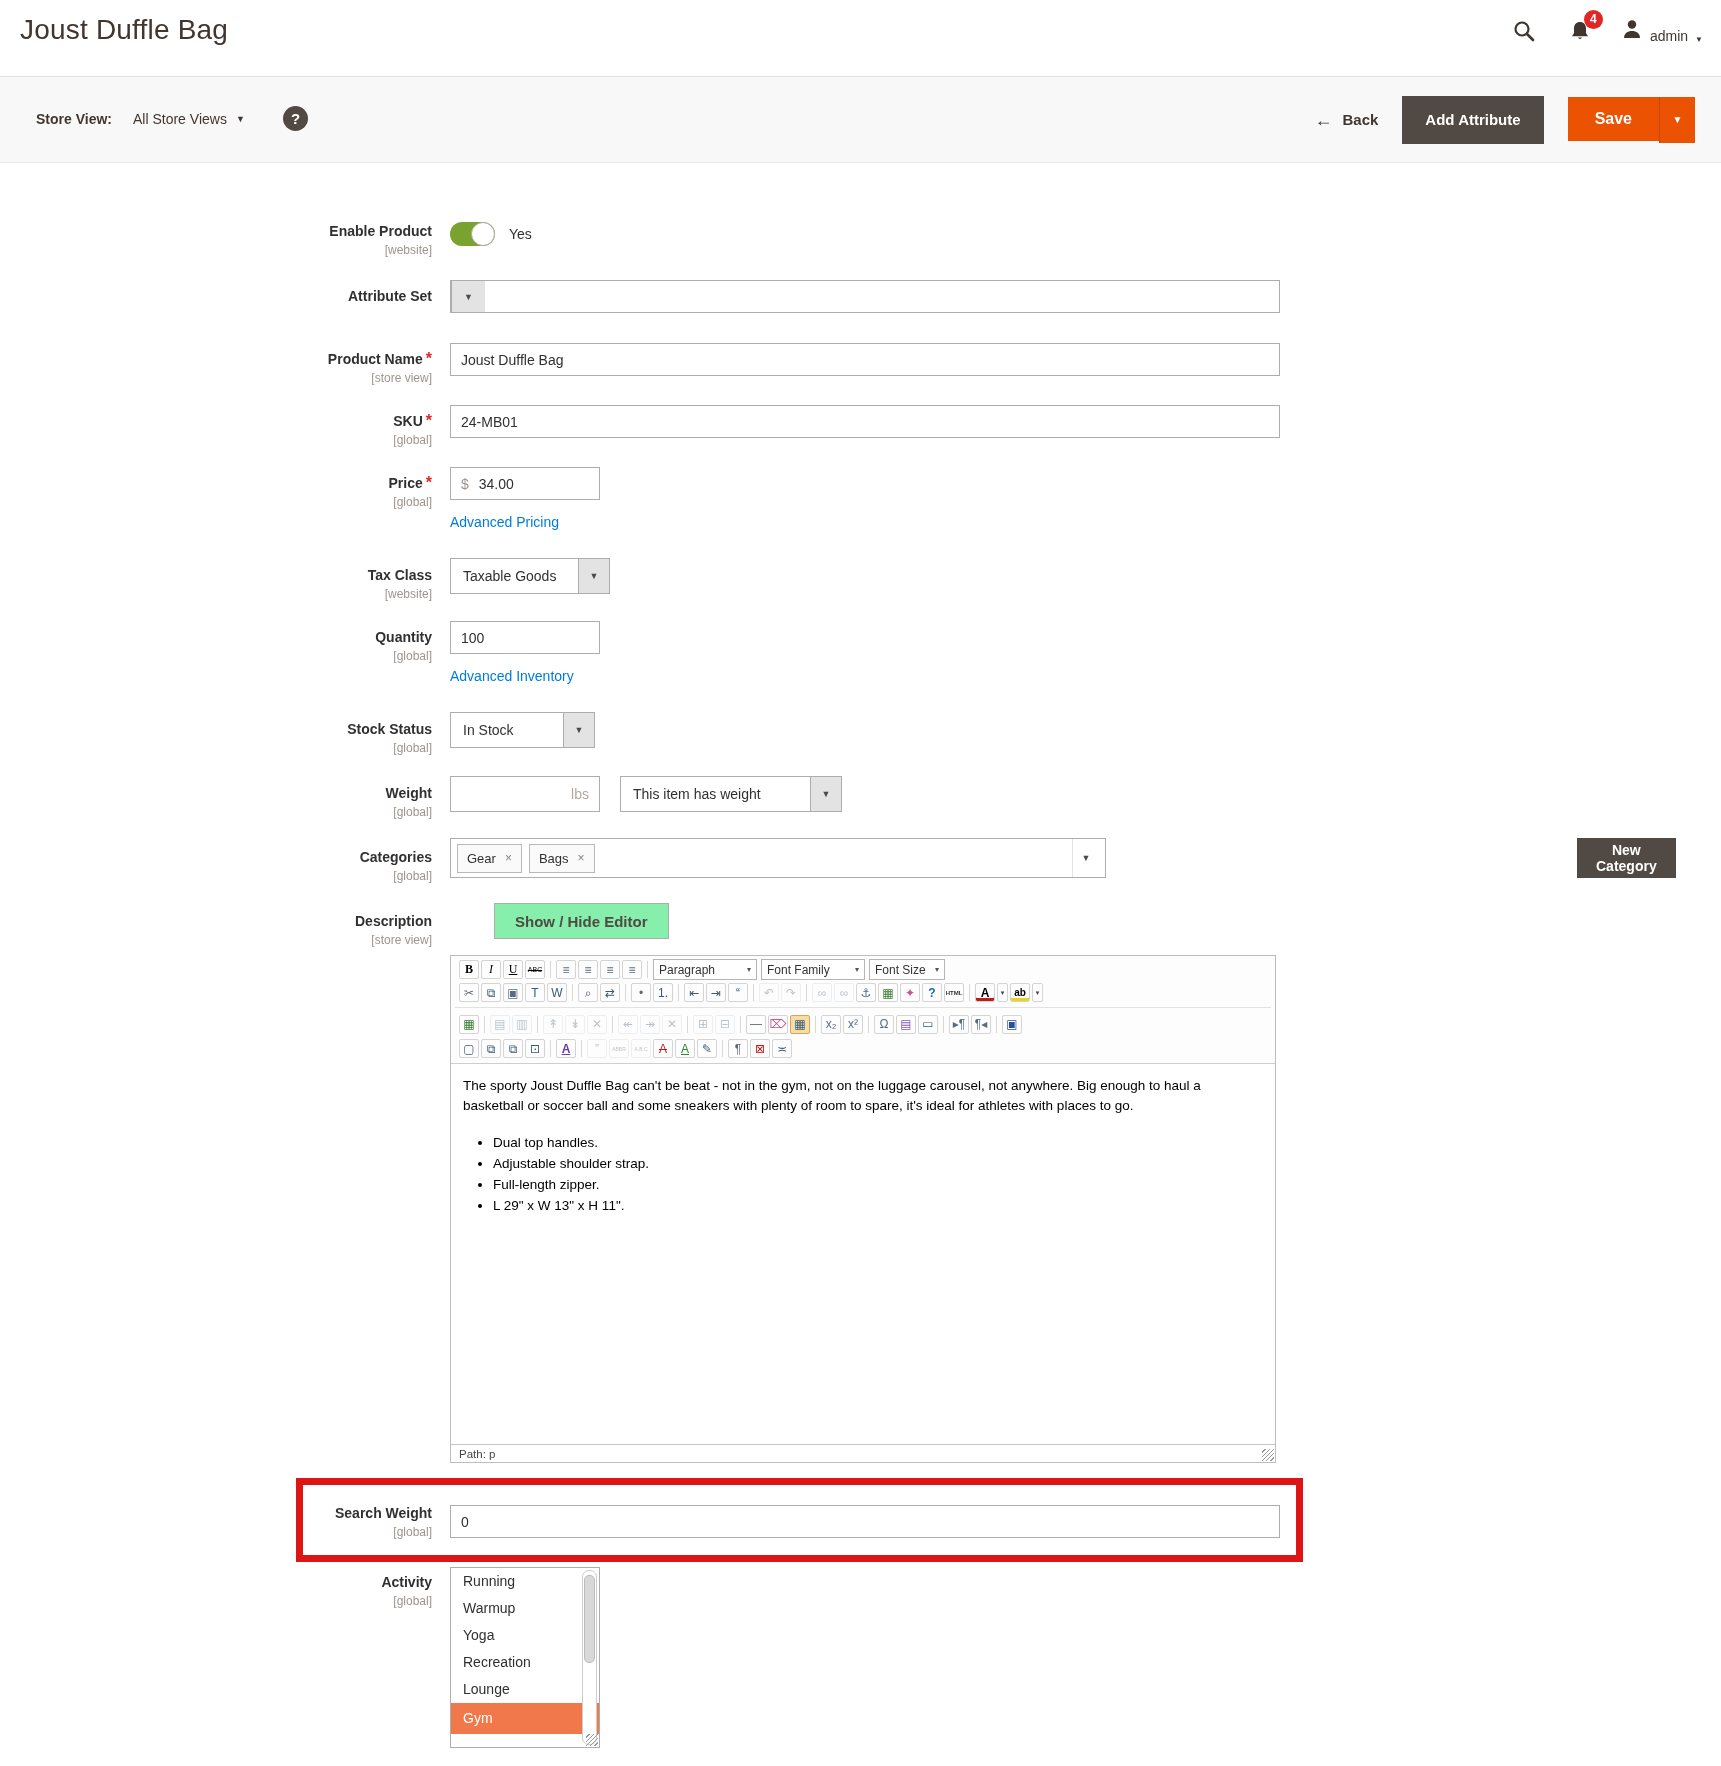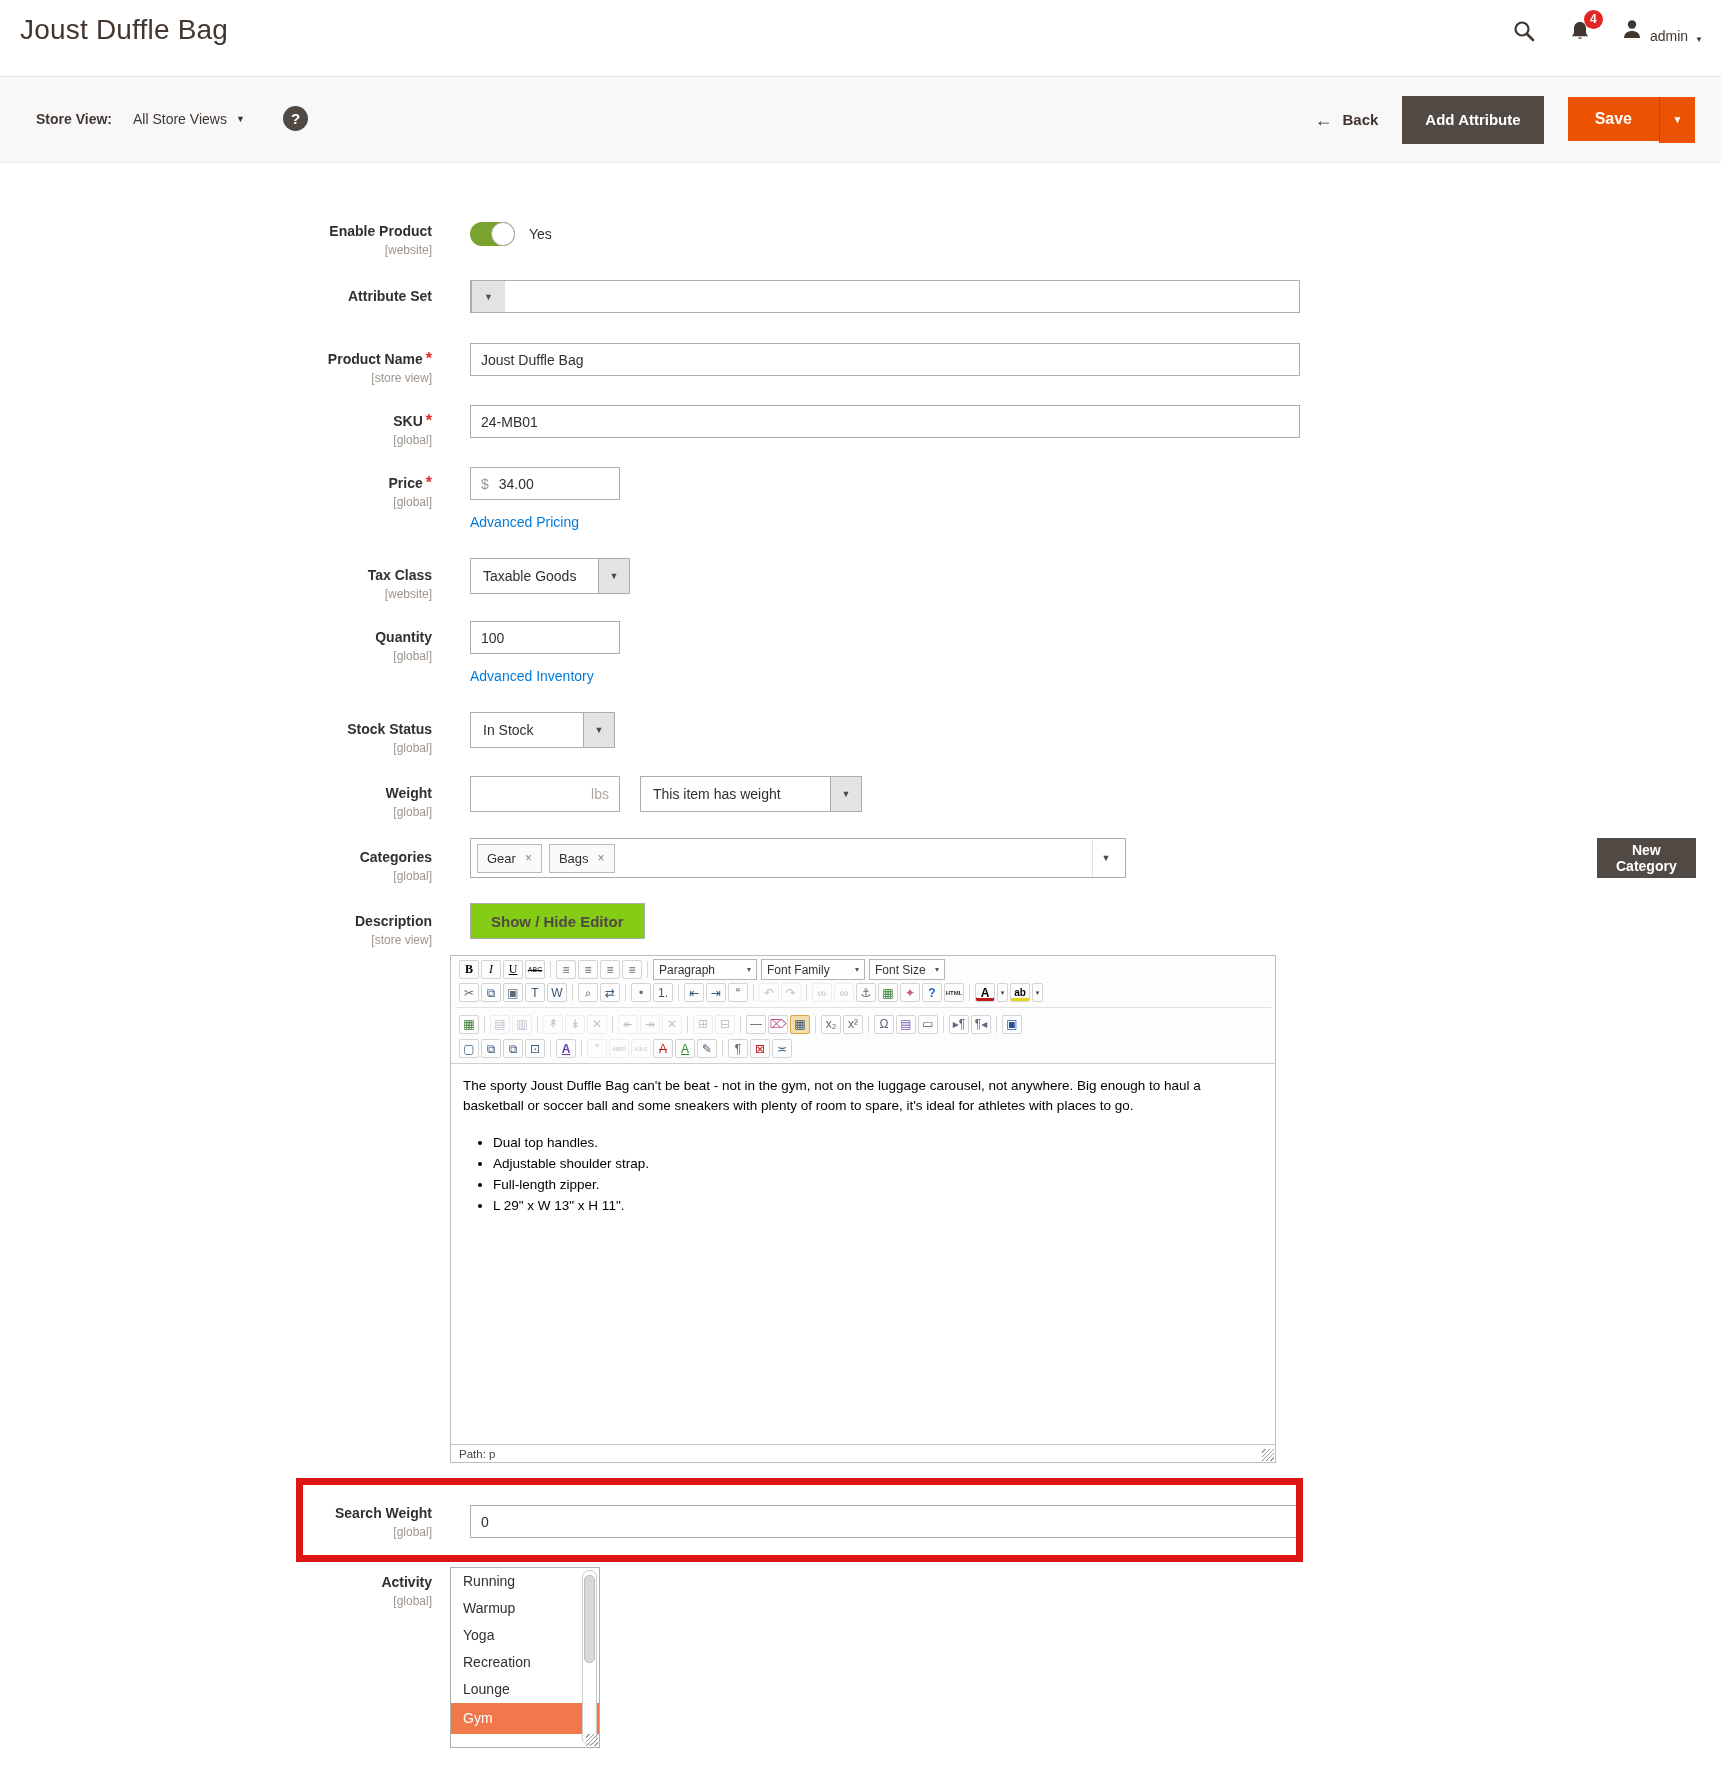--- a/index.html
+++ b/index.html
@@ -32,21 +32,21 @@
   .btn-save{background:var(--accent,#eb5202);color:#fff;height:44px;padding:0 26px;border:1px solid var(--accent,#eb5202);font-size:16px;}
   .btn-save-caret{width:35px;background:var(--accent,#eb5202);border-left:1px solid #c64503;display:flex;align-items:center;justify-content:center;color:#fff;font-size:10px;cursor:pointer;}
 
   
   .form{position:absolute;top:0;left:0;width:100%;height:100%;}
   .row{position:absolute;left:0;width:1320px;}
   .lbl{position:absolute;left:0;top:0;width:432px;text-align:right;}
   .lbl .name{font-size:14px;font-weight:600;color:#303030;}
   .lbl .req{color:#e22626;font-weight:600;margin-left:3px;}
   .lbl .scope{display:block;font-size:12px;color:#9d958e;margin-top:3px;}
-  .ctrl{position:absolute;left:470px;top:0;}
+  .ctrl{position:absolute;left:450px;top:0;}
   .input{display:flex;align-items:center;height:33px;border:1px solid #adadad;background:#fff;box-sizing:border-box;font-size:14px;color:#303030;padding:0 10px;}
   .input.full{width:830px;}
   .input.small{width:150px;}
   .currency{color:#9d958e;margin-right:10px;}
   .ph{color:#b2a9a1;margin-left:auto;}
   .sel{display:flex;align-items:stretch;height:33px;border:1px solid #adadad;background:#fff;box-sizing:border-box;cursor:pointer;}
   .sel .sel-val{display:flex;align-items:center;padding:0 12px;font-size:14px;color:#303030;flex:1;}
   .sel .sel-btn{width:33px;background:#e3e3e3;border-left:1px solid #adadad;display:flex;align-items:center;justify-content:center;font-size:9px;color:#514943;}
   .link{font-size:14px;color:var(--link,#007bdb);text-decoration:none;cursor:pointer;}
   .toggle{position:relative;width:45px;height:24px;border-radius:13px;background:var(--toggle-on,#79a22e);cursor:pointer;}
@@ -55,21 +55,21 @@
   .flexrow{display:flex;align-items:center;}
 
   
   .multisel{display:flex;align-items:center;width:656px;height:40px;border:1px solid #adadad;box-sizing:border-box;background:#fff;padding:0 6px;cursor:text;}
   .chips{display:flex;gap:7px;flex:1;}
   .chip{display:flex;align-items:center;gap:9px;height:27px;border:1px solid #b9b9b9;background:#fafafa;padding:0 9px;font-size:13px;color:#303030;}
   .chip .x{color:#8a837f;font-size:12px;cursor:pointer;}
   .multisel .ms-caret{width:26px;align-self:stretch;display:flex;align-items:center;justify-content:center;font-size:9px;color:#514943;border-left:1px solid #e3e3e3;cursor:pointer;}
   .btn-newcat{position:absolute;left:1127px;top:0;height:40px;padding:0 18px;font-size:14px;}
 
-  .btn-gray{height:36px;padding:0 20px;background:#84cc16;border:1px solid #adadad;color:#514943;font-size:15px;font-weight:600;}
+  .btn-gray{height:36px;padding:0 20px;background:#86efac;border:1px solid #adadad;color:#514943;font-size:15px;font-weight:600;margin-left:44px;}
 
   
   .editor{position:absolute;left:450px;top:955px;width:826px;height:508px;border:1px solid #bdbdbd;box-sizing:border-box;background:#fff;display:flex;flex-direction:column;}
   .tb-rows{padding:2px 4px 3px 4px;background:#fdfdfd;border-bottom:1px solid #cfcfcf;}
   .tb-row{display:flex;align-items:center;height:23px;padding-left:4px;}
   .tb-row.split{border-top:1px solid #e2e2e2;margin-top:3px;padding-top:3px;height:26px;}
   .tb-btn{display:inline-flex;align-items:center;justify-content:center;width:20px;height:19px;border:1px solid #d4d4d4;background:#fdfdfd;border-radius:2px;margin-right:2px;font-size:12px;color:#3b5a75;cursor:pointer;box-sizing:border-box;overflow:hidden;}
   .tb-btn.dis{opacity:.35;}
   .tb-btn.pressed{background:#f3ddab;border-color:#d8a848;}
   .tb-sep{width:1px;height:17px;background:#d8d8d8;margin:0 5px 0 3px;}

